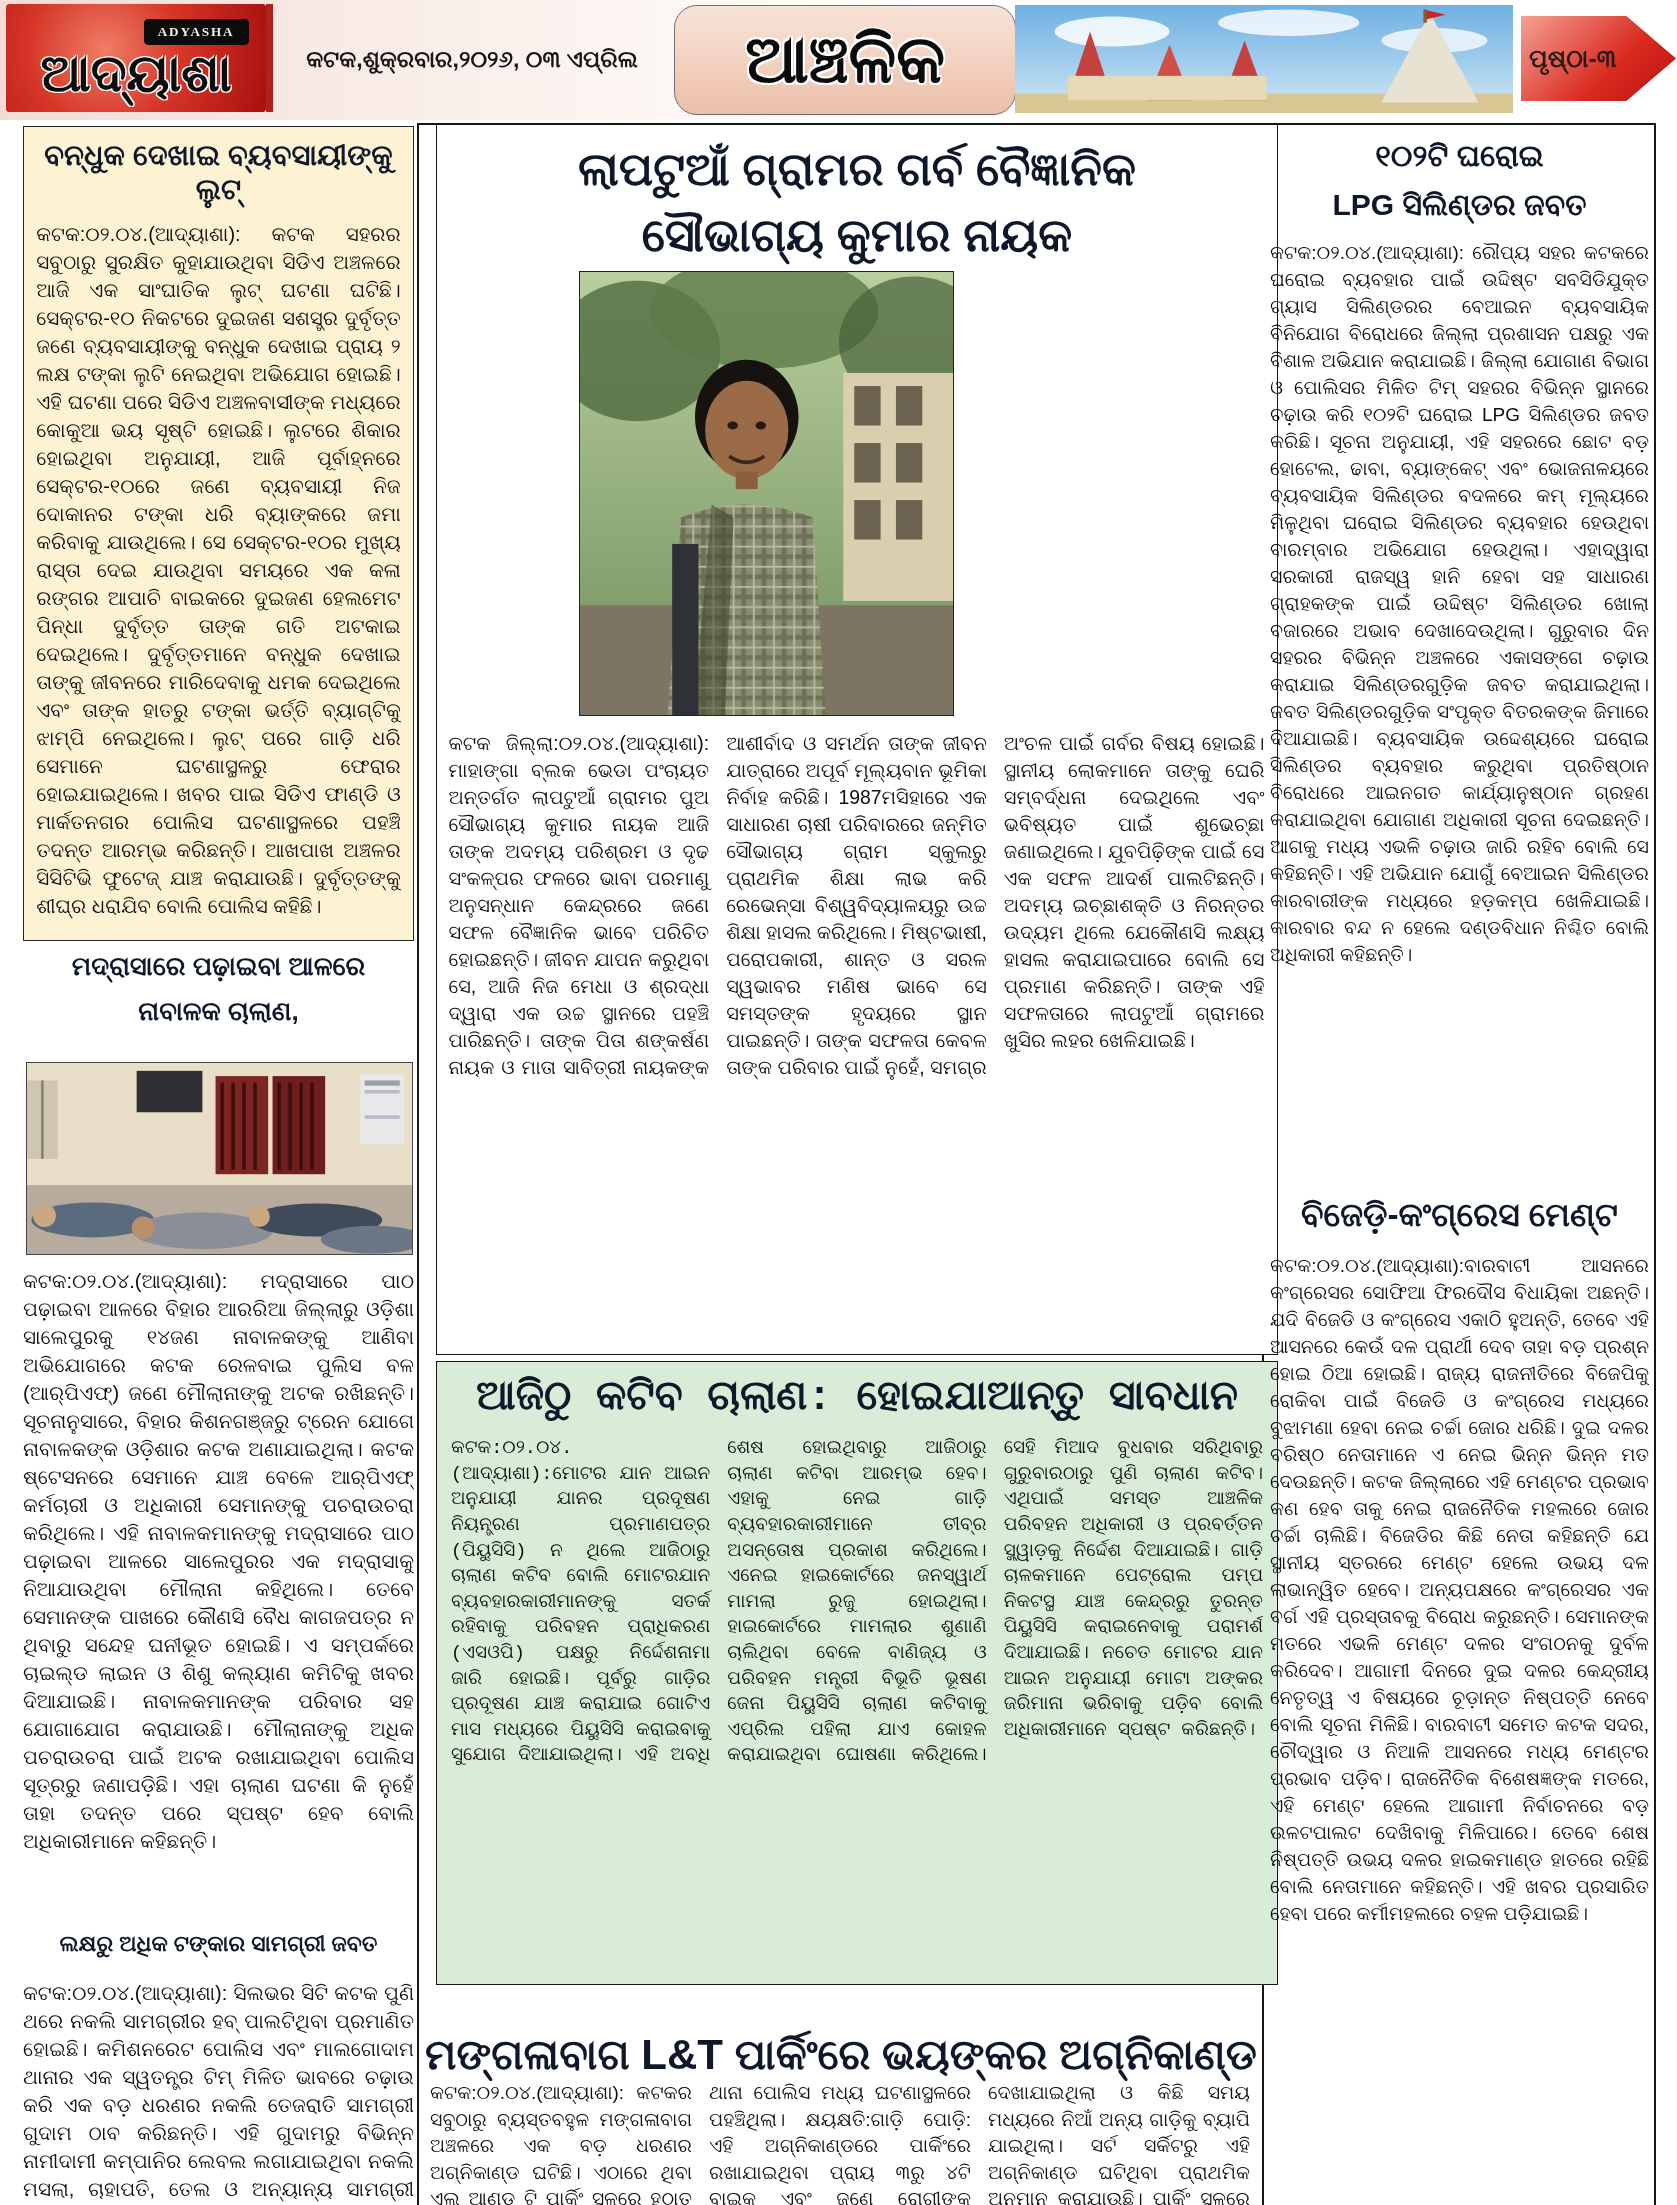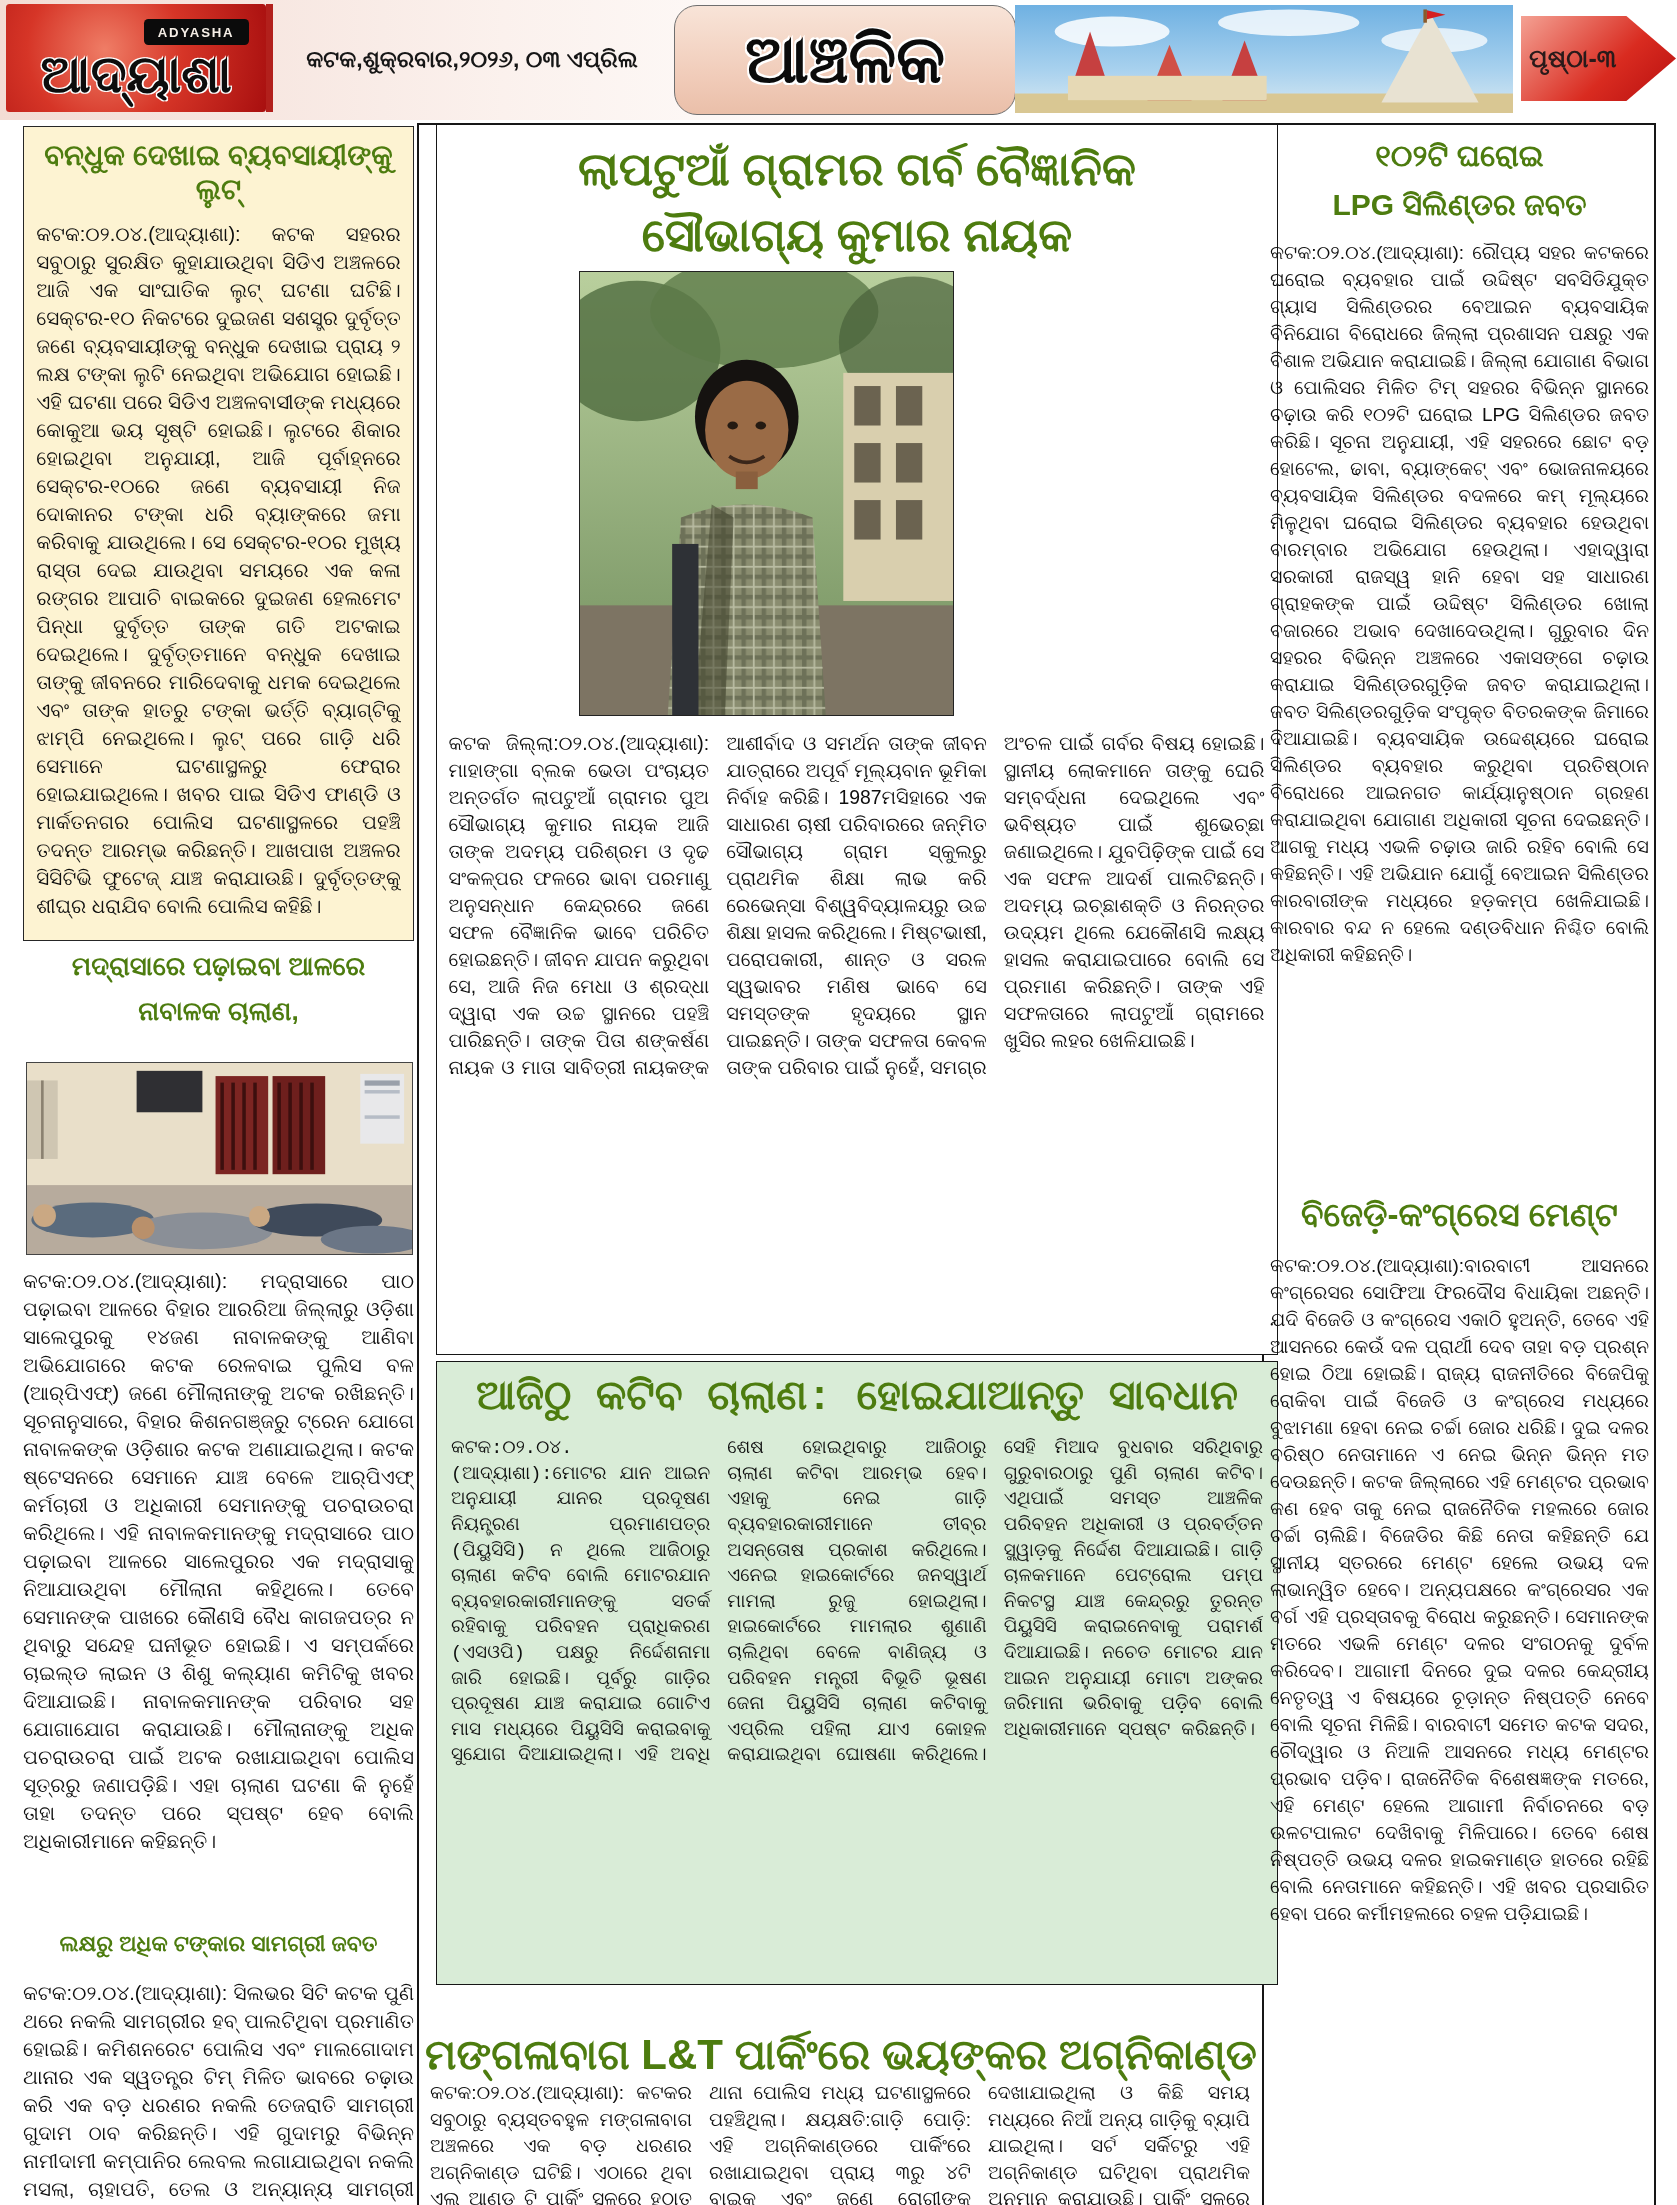--- a/index.html
+++ b/index.html
@@ -7,21 +7,21 @@
     width:1677px;height:2748px;position:relative;background:#fff;
     font-family:"Liberation Sans","DejaVu Sans",sans-serif;color:#111;
     overflow:hidden;
   }
   .abs{position:absolute;}
   
   .header-strip{left:0;top:0;width:1677px;height:120px;
     background:linear-gradient(90deg,#f3dcd4 0%,#fbf1ed 30%,#ffffff 55%,#ffffff 100%);}
   .logo-box{left:6.2px;top:4.4px;width:260px;height:108px;border-radius:3.5px;
     background:radial-gradient(circle at 38% 42%,#ef7d66 0%,#d63527 45%,#a80f0f 100%);
-    display:flex;align-items:flex-end;justify-content:center;}
+    display:flex;align-items:flex-end;justify-content:center;font-family:Liberation Serif, serif;}
   .brand-odia{font-size:52px;font-weight:bold;color:#0d0d0d;line-height:1;
     padding-bottom:12.3px;text-shadow:1.3px 1.3px 0 #ffffff,-1.3px -1.3px 0 #ffffff,1.3px -1.3px 0 #fff,-1.3px 1.3px 0 #fff;}
   .brand-tag{position:absolute;right:17.6px;top:15px;width:105px;height:25.6px;background:#0b0b0b;
     border-radius:4.4px;color:#f5eee6;font-size:13.2px;font-weight:bold;letter-spacing:1.8px;
     display:flex;align-items:center;justify-content:center;}
   .red-bar{left:266px;top:4.4px;width:7px;height:108px;background:#b2201c;}
   .dateline{left:278px;top:35px;width:388px;height:49px;display:flex;align-items:center;justify-content:center;
     font-size:23px;font-weight:bold;color:#161616;}
   .section-box{left:674px;top:5.3px;width:340px;height:108px;border:1.8px solid #6f6f6f;border-radius:23px;
     background:linear-gradient(180deg,#f8e4d8 0%,#f0cab7 70%,#eabfa9 100%);
@@ -31,21 +31,21 @@
   .temple-photo{left:1015px;top:5.3px;width:498px;height:108px;}
   .page-arrow{left:1521px;top:16px;width:155px;height:85px;
     clip-path:polygon(0 0,68% 0,100% 50%,68% 100%,0 100%);
     background:linear-gradient(135deg,#f4a193 0%,#d92b20 60%,#b70f0f 100%);
     display:flex;align-items:center;}
   .page-arrow span{font-size:25px;font-weight:bold;color:#2a1a1a;padding-left:8px;}
   
   .vrule{width:1.8px;background:#161616;}
   .hrule{height:1.8px;background:#161616;}
   
-  .headline{font-weight:bold;color:#4d7c0f;text-align:center;}
+  .headline{font-weight:bold;color:#0f172a;text-align:center;}
   .article-body{font-size:20px;line-height:28px;text-align:justify;color:#0e0e0e;overflow:hidden;}
   .cols3{column-count:3;column-gap:17px;}
   
   .loot-box{left:23px;top:126px;width:391px;height:815px;background:#fdf3d2;border:1.8px solid #262626;
     box-sizing:border-box;padding:11.5px 12.3px;}
   .loot-box .headline{font-size:29px;margin-bottom:13.2px;}
   .loot-box .article-body{height:728px;}
   .madrasa-headline{left:23px;top:944px;width:391px;font-size:26px;line-height:45px;}
   .madrasa-photo{left:25.6px;top:1062px;width:387px;height:193px;border:1.3px solid #444;box-sizing:border-box;}
   .madrasa-body{left:23px;top:1267px;width:391px;height:637px;}

